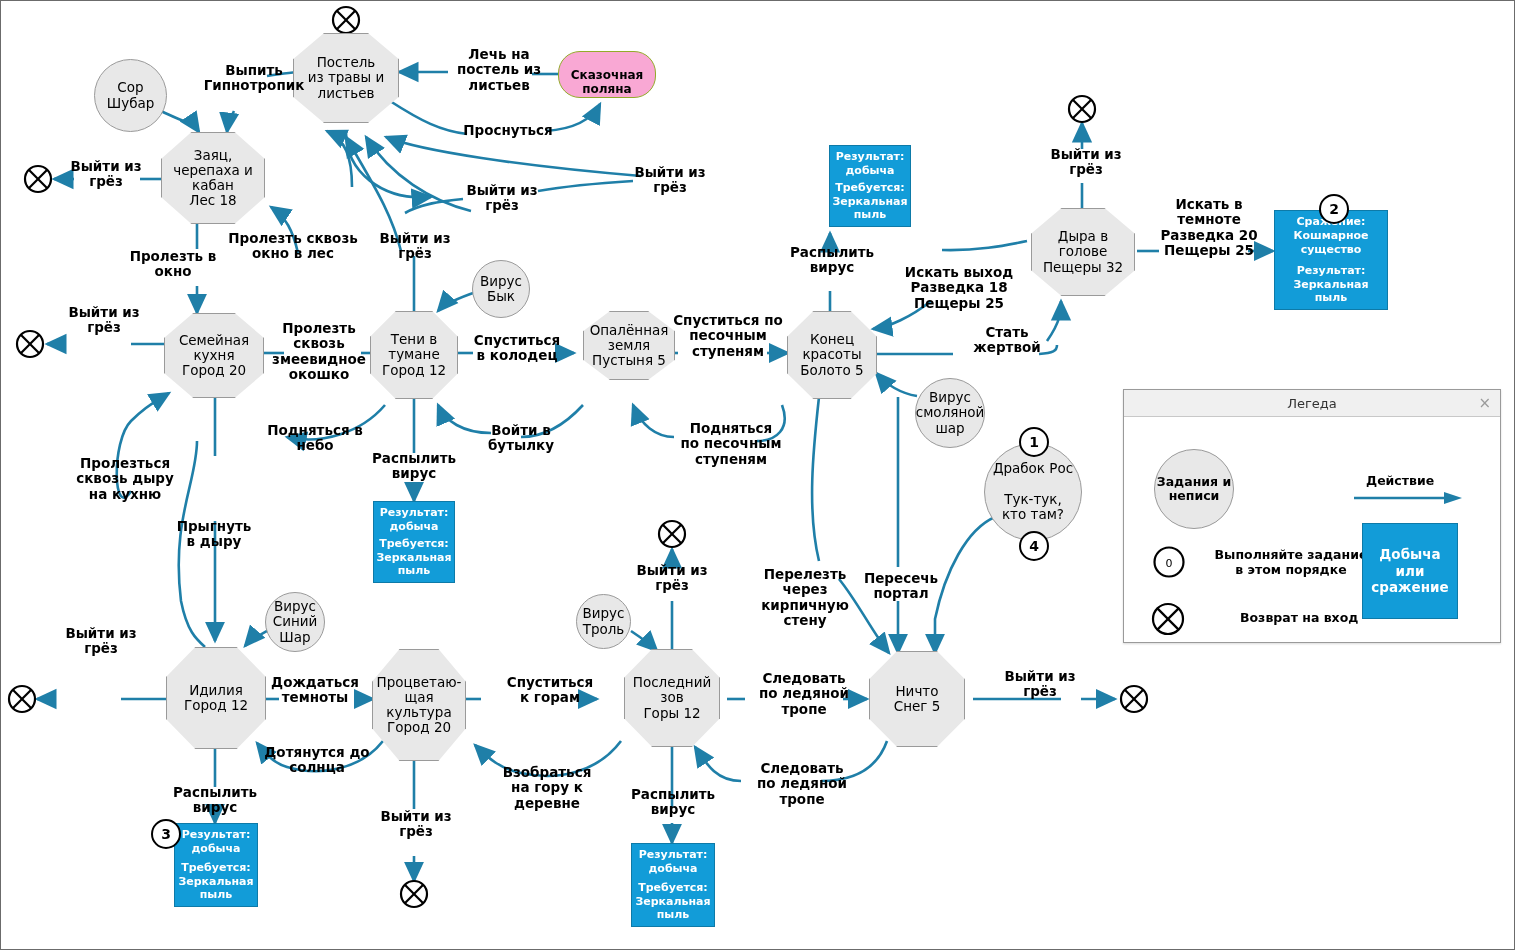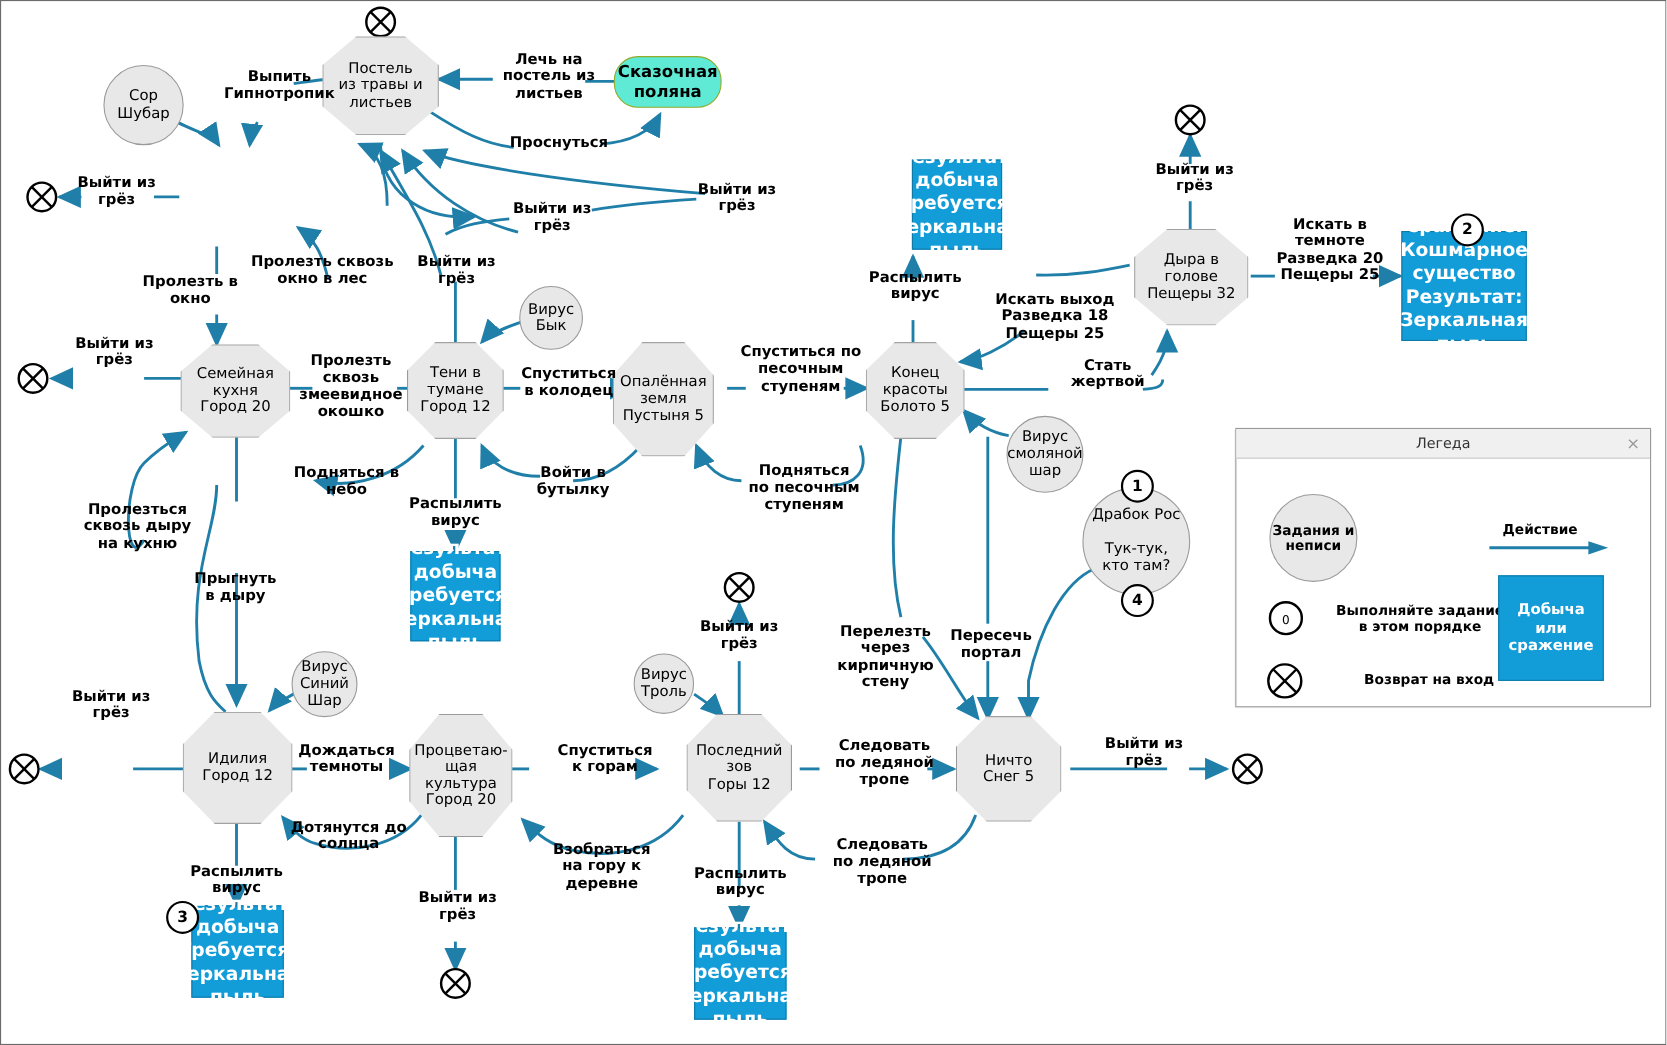--- a/index.html
+++ b/index.html
@@ -15,24 +15,24 @@
     border:1.5px solid #9a9a9a;
     -webkit-clip-path:polygon(29.3% 0%,70.7% 0%,100% 29.3%,100% 70.7%,70.7% 100%,29.3% 100%,0% 70.7%,0% 29.3%);
     clip-path:polygon(29.3% 0%,70.7% 0%,100% 29.3%,100% 70.7%,70.7% 100%,29.3% 100%,0% 70.7%,0% 29.3%);
     font-weight:400;color:#000;line-height:1.13;font-size:13.5px;
   }
 
   
   .circ{border-radius:50%;background:#e8e8e8;border:1.5px solid #9a9a9a;font-size:13.5px;line-height:1.14;color:#000;}
 
   
-  .green{background:#5eead4;border:1.5px solid #93ab2a;border-radius:22px;font-weight:bold;font-size:15px;line-height:1.15;color:#000;}
-
-  
-  .blue{background:#129cd8;border:1.5px solid #0d7aa8;color:#fff;font-weight:bold;font-size:17px;line-height:1.25;flex-direction:column;padding:4px 2px;}
+  .green{background:#f9a8d4;border:1.5px solid #93ab2a;border-radius:22px;font-weight:bold;font-size:12px;line-height:1.15;color:#000;align-items:flex-end;}
+
+  
+  .blue{background:#129cd8;border:1.5px solid #0d7aa8;color:#fff;font-weight:bold;font-size:11px;line-height:1.25;flex-direction:column;padding:4px 2px;}
 
   
   .elab{position:absolute;font-size:13.5px;font-weight:bold;color:#000;line-height:1.14;text-align:center;white-space:pre-line;}
 
   
   .badge{position:absolute;width:26px;height:26px;border-radius:50%;border:2px solid #000;background:#fff;display:flex;align-items:center;justify-content:center;font-size:14px;font-weight:bold;color:#000;}
 
   
   .exitg{position:absolute;width:30px;height:30px;}
 
@@ -239,34 +239,40 @@
       <span style="white-space: pre-line;">Постель
 из травы и
 листьев</span>
     </div>
 
   <div class="node green" style="left:557px;top:50px;width:98px;height:47px">
       <span style="white-space: pre-line;">Сказочная
 поляна</span>
     </div>
 
+  <div class="node oct" style="left:160px;top:131px;width:104px;height:92px">
+      <span style="white-space: pre-line;">Заяц,
+черепаха и
+кабан
+Лес 18</span>
+    </div>
 
   <div class="node oct" style="left:163px;top:312px;width:100px;height:85px">
       <span style="white-space: pre-line;">Семейная
 кухня
 Город 20</span>
     </div>
 
   <div class="node oct" style="left:369px;top:310px;width:88px;height:88px">
       <span style="white-space: pre-line;">Тени в
 тумане
 Город 12</span>
     </div>
 
-  <div class="node oct" style="left:556px;top:310px;width:92px;height:104px">
+  <div class="node oct" style="left:582px;top:310px;width:92px;height:69px">
       <span style="white-space: pre-line;">Опалённая
 земля
 Пустыня 5</span>
     </div>
 
   <div class="node oct" style="left:786px;top:310px;width:90px;height:88px">
       <span style="white-space: pre-line;">Конец
 красоты
 Болото 5</span>
     </div>

